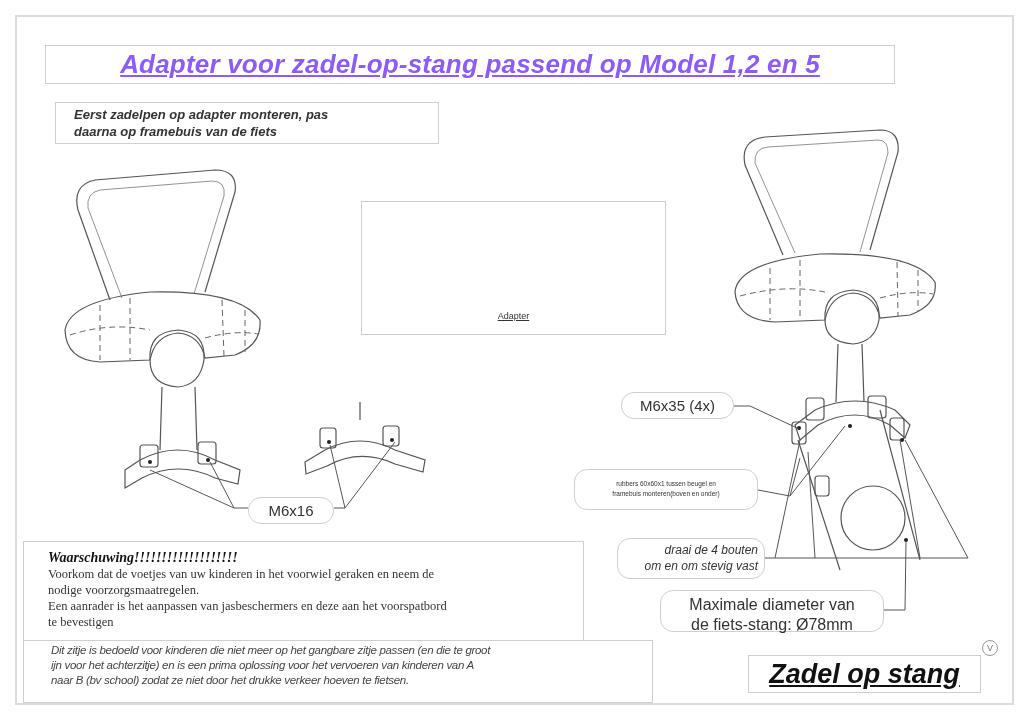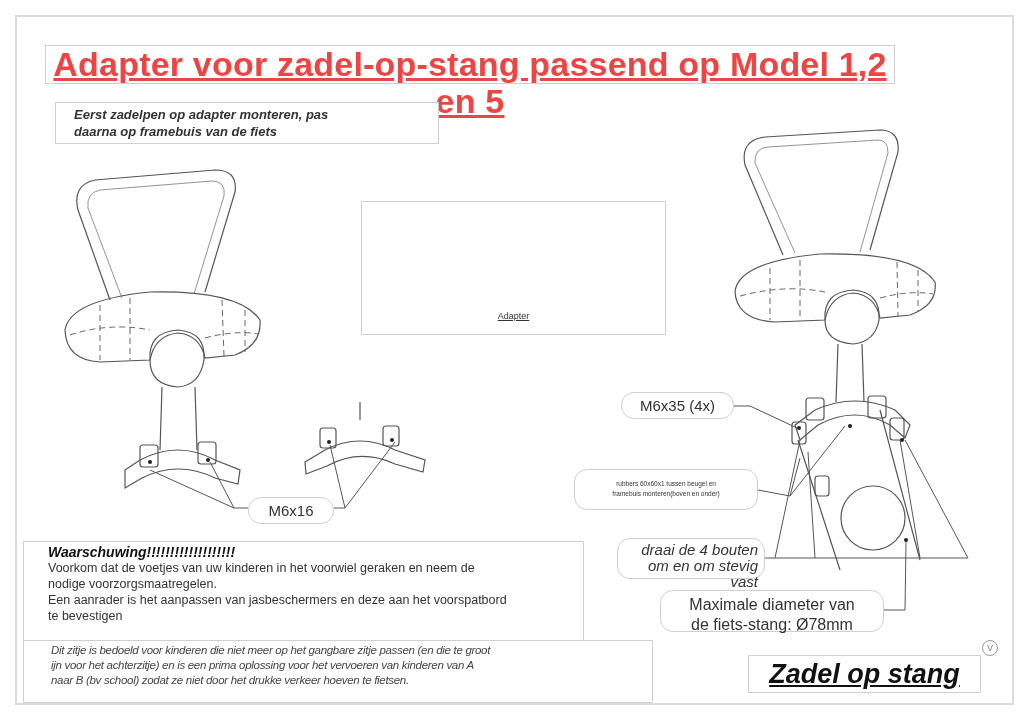--- a/index.html
+++ b/index.html
@@ -2,33 +2,33 @@
 <html><head>
 <meta charset="utf-8">
 <style>
   html, body { margin:0; padding:0; background:#ffffff; }
   body { width:1032px; height:720px; position:relative; overflow:hidden;
          font-family:"Liberation Sans", sans-serif; color:#222; }
   .page-border { position:absolute; left:15px; top:15px; width:999px; height:690px;
                  border:2px solid #dcdcdc; box-sizing:border-box; }
   .box { position:absolute; border:1.5px solid #cfcfcf; background:#fff; box-sizing:border-box; }
   .title-box { left:45px; top:45px; width:850px; height:39px; text-align:center; }
-  .title-text { font-size:34px; font-weight:bold; text-decoration:underline;
-                line-height:37px; color:#ef4444; letter-spacing:0.2px; }
+  .title-text { font-size:26px; font-weight:bold; font-style:italic; text-decoration:underline;
+                line-height:37px; color:#8b5cf6; letter-spacing:0.2px; }
   .instr-box { left:55px; top:102px; width:384px; height:42px; padding:3px 0 0 18px; }
   .instr-text { font-size:13px; font-weight:bold; font-style:italic; line-height:17px; color:#333; }
   .adapter-box { left:361px; top:201px; width:305px; height:134px; }
   .adapter-caption { position:absolute; left:0; right:0; top:109px; text-align:center; font-size:9px; color:#333;text-decoration:underline; }
   .label-box { padding:0; text-align:center; color:#333;border-radius:13px; }
   .m6x16 { left:248px; top:497px; width:86px; height:27px; font-size:15px; line-height:26px; }
   .m6x35 { left:621px; top:392px; width:113px; height:27px; font-size:15px; line-height:26px; }
   .rubber { left:574px; top:469px; width:184px; height:41px; font-size:6.5px; line-height:10px; padding-top:9px; }
-  .draai { left:617px; top:538px; width:148px; height:41px; font-size:15px; font-style:italic; line-height:16px; text-align:right; padding:3px 6px 0 7px; }
+  .draai { left:617px; top:538px; width:148px; height:41px; font-size:12px; font-style:italic; line-height:16px; text-align:right; padding:3px 6px 0 7px; }
   .maxdiam { left:660px; top:590px; width:224px; height:42px; font-size:16px; line-height:20px; padding-top:4px; }
-  .warn-box { left:23px; top:541px; width:561px; height:108px; padding:2px 0 0 24px; }
+  .warn-box { left:23px; top:541px; width:561px; height:108px; padding:8px 0 0 24px;font-family:Liberation Serif, serif; }
   .warn-title { font-size:14px; font-weight:bold; font-style:italic; line-height:16px; color:#111; }
   .warn-text { font-size:12.5px; line-height:16px; color:#333; }
   .info-box { left:23px; top:640px; width:630px; height:63px; padding:2px 0 0 27px;font-style:italic; }
   .info-text { font-size:11.5px; line-height:15px; color:#444; letter-spacing:-0.3px; }
   .brand-box { left:748px; top:655px; width:233px; height:38px; text-align:center; }
   .brand-text { font-size:27px; font-weight:bold; font-style:italic; text-decoration:underline; line-height:36px; color:#111; }
   .vmark { position:absolute; left:982px; top:640px; width:14px; height:14px; border:1px solid #999; border-radius:50%;
            font-size:9px; line-height:14px; text-align:center; color:#777; }
   svg.draw { position:absolute; left:0; top:0; }
   svg.draw * { fill:none; stroke:#555; stroke-width:1.2; }

